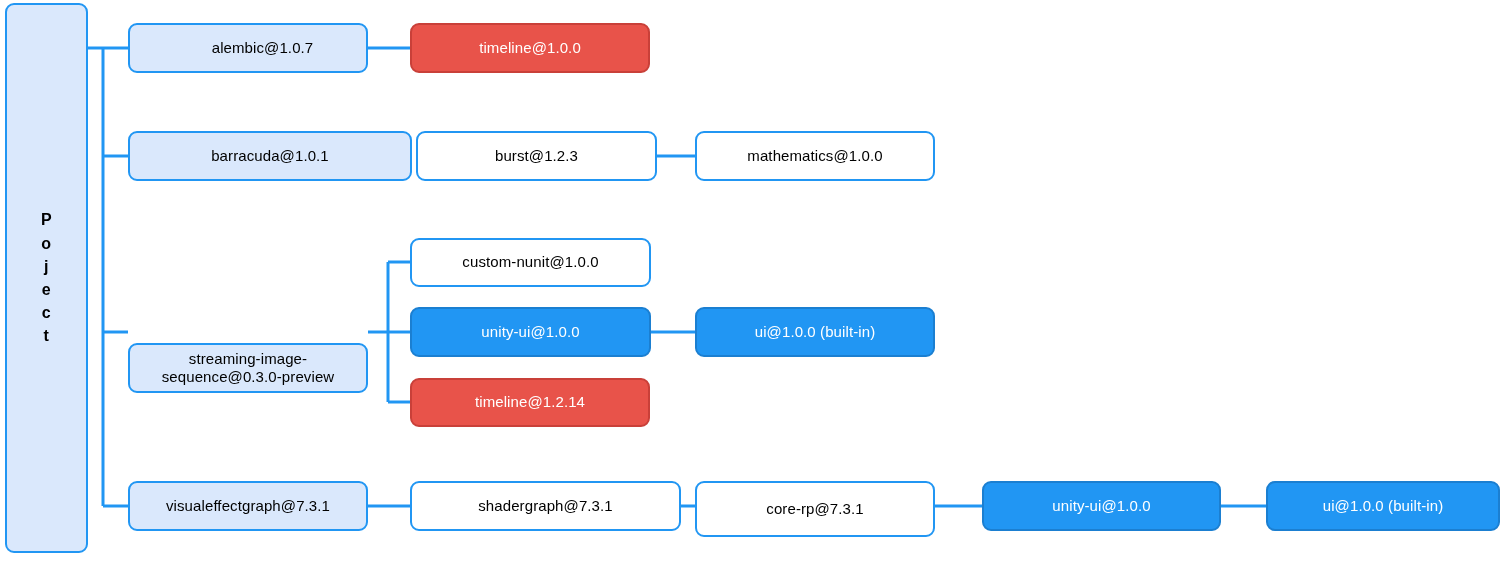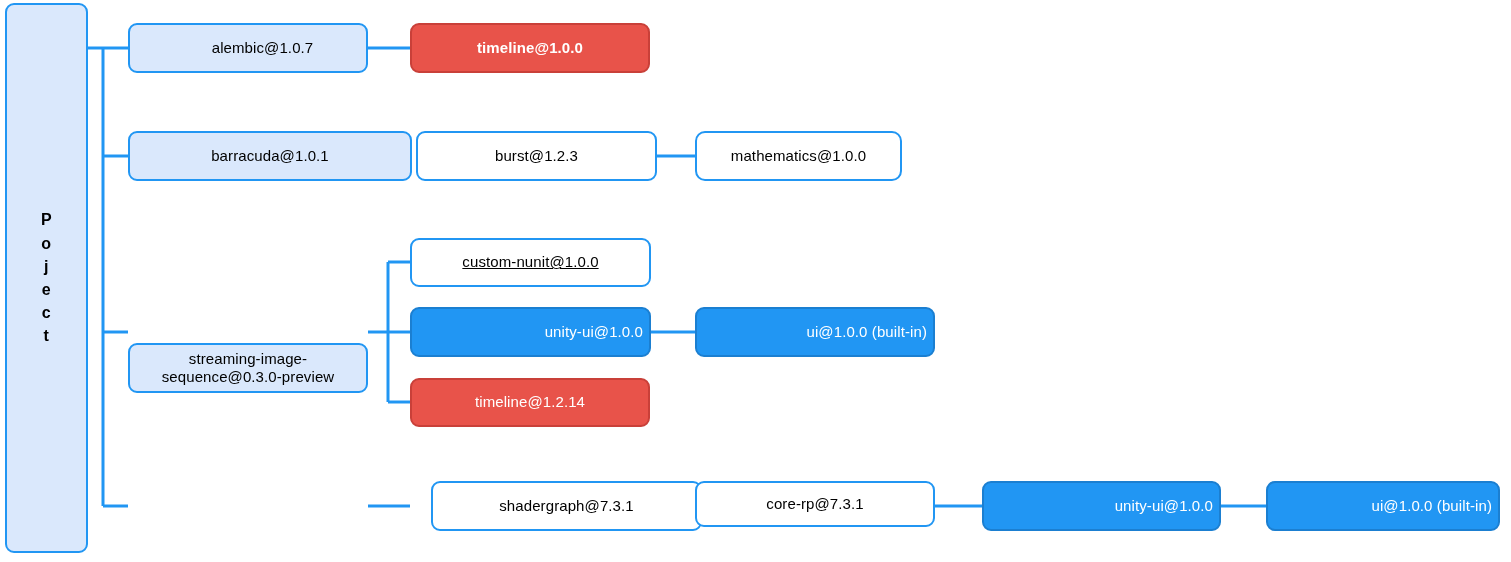--- a/index.html
+++ b/index.html
@@ -46,21 +46,20 @@
   }
   .node.white {
     background: #ffffff;
     border: 2px solid #2196f3;
     color: #000000;
   }
   .node.blue {
     background: #2196f3;
     border: 2px solid #1b7fd1;
     color: #ffffff;
-    justify-content: flex-end;
   }
   .node.red {
     background: #e8534a;
     border: 2px solid #c94039;
     color: #ffffff;
   }
   .node.root {
     font-weight: bold;
     font-size: 16px;
     letter-spacing: 0.5px;
@@ -116,55 +115,58 @@
 o
 j
 e
 c
 t</span>
   </div>
 
   <div class="node lightblue" style="left:128px; top:23px; width:240px; height:50px;padding-left:35px;">
     <span class="node-label">alembic@1.0.7</span>
   </div>
-  <div class="node red" style="left:410px; top:23px; width:240px; height:50px;font-weight:bold;">
+  <div class="node red" style="left:410px; top:23px; width:240px; height:50px;">
     <span class="node-label">timeline@1.0.0</span>
   </div>
 
   <div class="node lightblue" style="left:128px; top:131px; width:284px; height:50px;">
     <span class="node-label">barracuda@1.0.1</span>
   </div>
   <div class="node white" style="left:410px; top:131px; width:241px; height:50px;margin-left:6px;">
     <span class="node-label">burst@1.2.3</span>
   </div>
-  <div class="node white" style="left:695px; top:131px; width:207px; height:50px;border-radius:10px;">
+  <div class="node white" style="left:695px; top:131px; width:240px; height:50px;">
     <span class="node-label">mathematics@1.0.0</span>
   </div>
 
   <div class="node lightblue" style="left:128px; top:307px; width:240px; height:50px;margin-top:36px;">
     <span class="node-label">streaming-image-
 sequence@0.3.0-preview</span>
   </div>
-  <div class="node white" style="left:410px; top:238px; width:241px; height:49px;text-decoration:underline;">
+  <div class="node white" style="left:410px; top:238px; width:241px; height:49px;">
     <span class="node-label">custom-nunit@1.0.0</span>
   </div>
   <div class="node blue" style="left:410px; top:307px; width:241px; height:50px;">
     <span class="node-label">unity-ui@1.0.0</span>
   </div>
   <div class="node blue" style="left:695px; top:307px; width:240px; height:50px;">
     <span class="node-label">ui@1.0.0 (built-in)</span>
   </div>
   <div class="node red" style="left:410px; top:378px; width:240px; height:49px;">
     <span class="node-label">timeline@1.2.14</span>
   </div>
 
-  <div class="node white" style="left:410px; top:481px; width:271px; height:50px;margin-left:21px;">
+  <div class="node lightblue" style="left:128px; top:481px; width:240px; height:50px;">
+    <span class="node-label">visualeffectgraph@7.3.1</span>
+  </div>
+  <div class="node white" style="left:410px; top:481px; width:271px; height:50px;">
     <span class="node-label">shadergraph@7.3.1</span>
   </div>
-  <div class="node white" style="left:695px; top:481px; width:240px; height:46px;">
+  <div class="node white" style="left:695px; top:481px; width:240px; height:56px;">
     <span class="node-label">core-rp@7.3.1</span>
   </div>
   <div class="node blue" style="left:982px; top:481px; width:239px; height:50px;">
     <span class="node-label">unity-ui@1.0.0</span>
   </div>
   <div class="node blue" style="left:1266px; top:481px; width:234px; height:50px;">
     <span class="node-label">ui@1.0.0 (built-in)</span>
   </div>
 
 </div>

